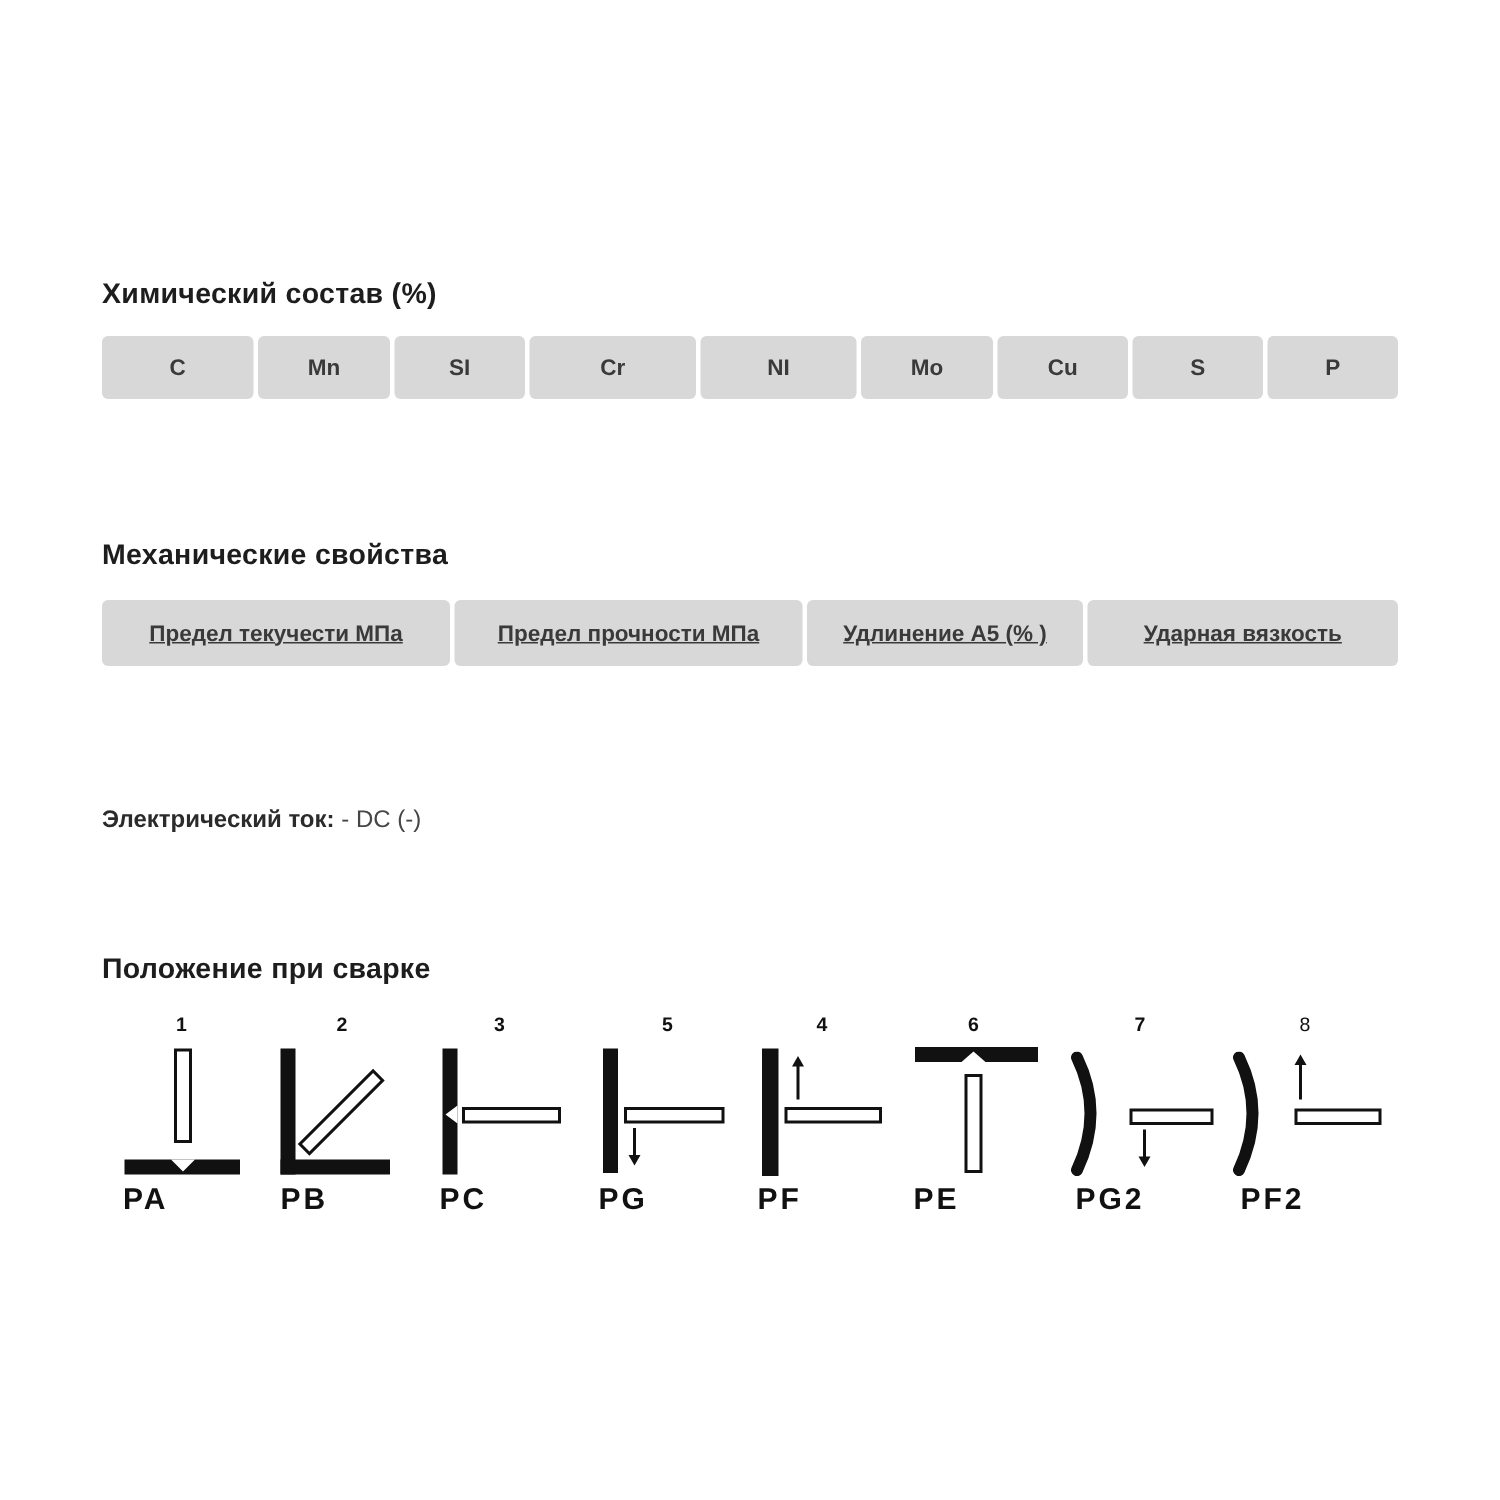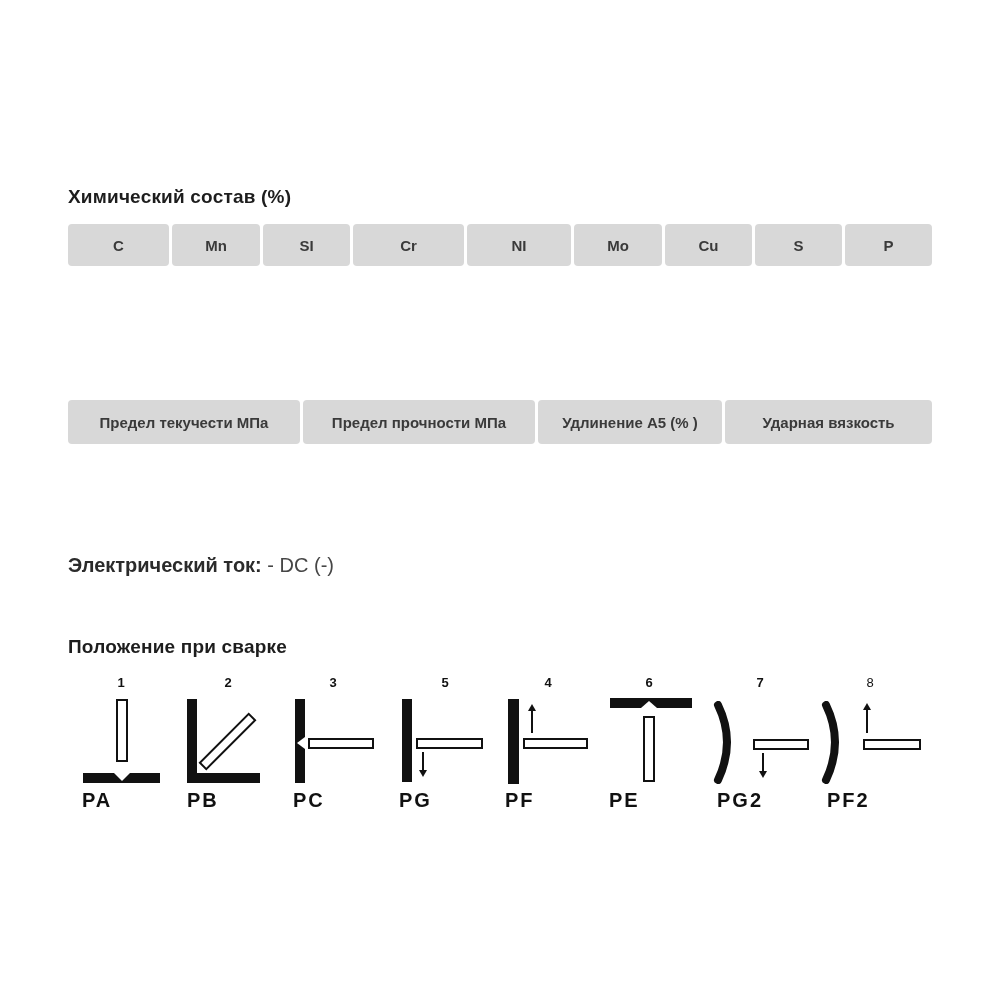--- a/index.html
+++ b/index.html
@@ -11,24 +11,24 @@
   
   table.spec{position:absolute;left:65px;border-collapse:separate;border-spacing:3px;table-layout:fixed;}
   table.spec th, table.spec td{
     border-radius:4px;text-align:center;vertical-align:middle;
     font-size:15px;color:#3d3d3d;padding:0;
   }
   table.spec th{background:#d8d8d8;font-weight:700;color:#3a3a3a;}
   table.spec td{background:#f0eff0;}
   .chem-table th{height:42px;}
   .chem-table td{height:70px;line-height:24px;white-space:pre-line;}
-  .mech-table th{height:44px;}
+  .mech-table th{height:44px;text-decoration:underline;}
   .mech-table td{height:74px;vertical-align:top;padding-top:14px;line-height:25px;white-space:pre-line;}
   
-  .text-line{position:absolute;left:68px;font-size:20px;color:#464646;margin-top:16px;}
+  .text-line{position:absolute;left:68px;font-size:16px;color:#464646;}
   .text-line b{color:#2b2b2b;font-weight:700;}
   
   .diagrams{position:absolute;left:0;top:670px;width:1000px;height:150px;}
   .diagrams *{position:absolute;}
   .pos-num{font-size:13px;font-weight:700;color:#111;width:14px;text-align:center;top:5px;}
   .pos-num.light{font-weight:400;}
   .pos-label{top:119px;font-size:20px;font-weight:700;color:#111;letter-spacing:2px;white-space:nowrap;}
   .blk{background:#111;}
   .electrode-v{background:#fff;border:2px solid #111;width:8px;}
   .electrode-h{background:#fff;border:2px solid #111;height:7px;}
@@ -66,20 +66,21 @@
       <th>Cr</th>
       <th>NI</th>
       <th>Mo</th>
       <th>Cu</th>
       <th>S</th>
       <th>P</th>
     </tr>
   </tbody>
     </table>
 
+  <div class="h-title" style="top:360px;">Механические свойства</div>
 
   <table class="spec mech-table" style="top:397px;width:870px;">
     <colgroup>
       <col style="width:232px">
         <col style="width:232px">
         <col style="width:184px">
         <col style="width:207px">
     </colgroup>
     <tbody>
         <tr>

